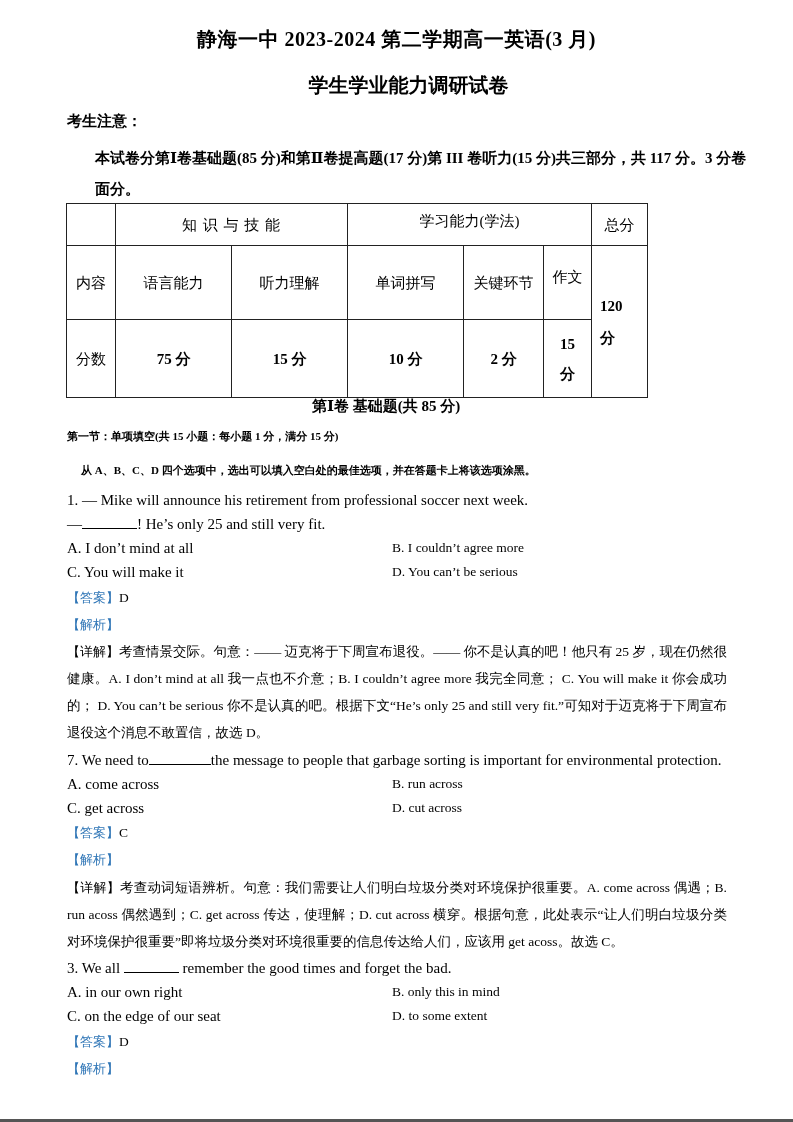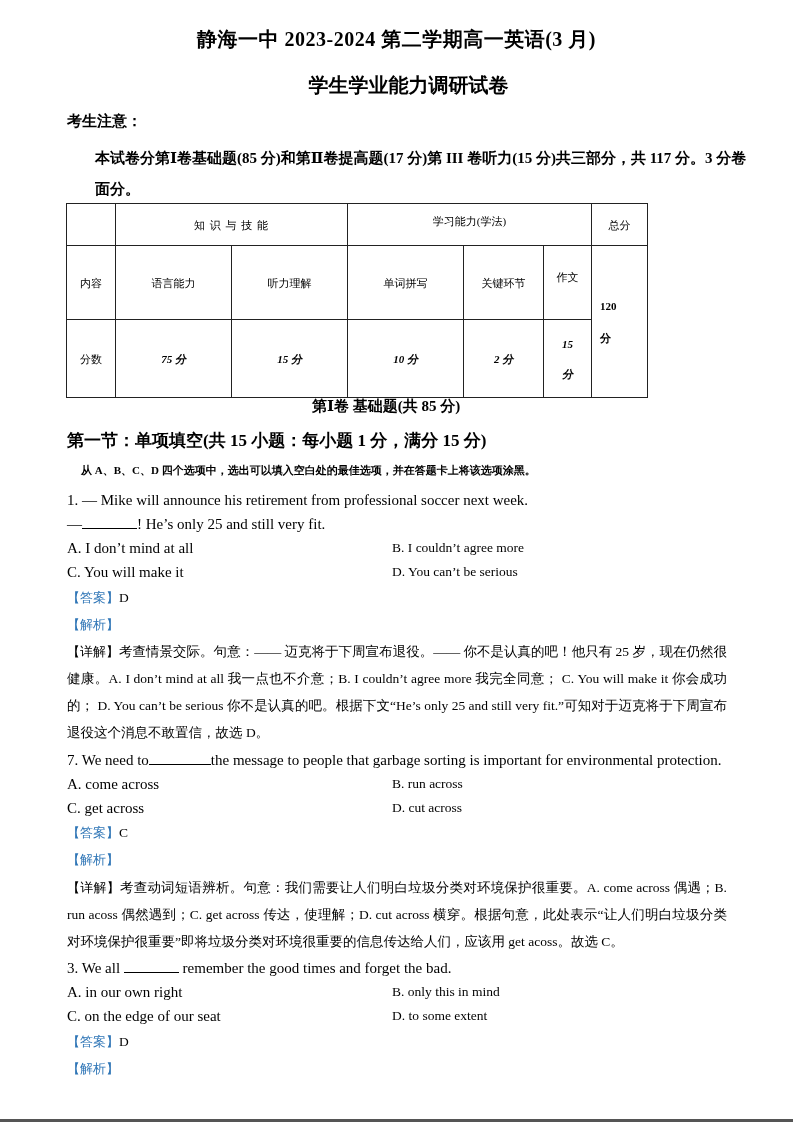--- a/index.html
+++ b/index.html
@@ -7,27 +7,27 @@
          font-family: "Liberation Serif", "DejaVu Serif", serif; color: #000; }
   .page { position: absolute; left: 0; top: 0; width: 793px; height: 986px; }
   .title1 { position: absolute; top: 26px; left: 0; width: 793px; text-align: center;
             font-size: 20px; font-weight: bold; letter-spacing: 0.5px; }
   .title2 { position: absolute; top: 72px; left: 12px; width: 793px; text-align: center;
             font-size: 20px; font-weight: bold; }
   .notice-head { position: absolute; top: 112px; left: 67px; font-size: 15px; font-weight: bold; }
   .notice-body { position: absolute; top: 143px; left: 67px; width: 660px; font-size: 15px;
                  font-weight: bold; line-height: 31px; margin-left: 28px; }
   table.score { position: absolute; top: 203px; left: 66px; border-collapse: collapse;
-                font-size: 11px; }
+                font-size: 15px; }
   table.score td { border: 1.3px solid #222; text-align: center; vertical-align: middle;
                    padding: 0; line-height: 30px; }
-  table.score .bold { font-weight: bold; font-style: italic; }
+  table.score .bold { font-weight: bold; }
   .total-cell { text-align: left !important; padding-left: 8px !important; font-weight: bold; }
   .vol1 { position: absolute; top: 397px; left: 312px; font-size: 15px; font-weight: bold; }
-  .sec1 { position: absolute; top: 429px; left: 67px; font-size: 17px; font-weight: bold; }
+  .sec1 { position: absolute; top: 429px; left: 67px; font-size: 11px; font-weight: bold; }
   .instr { position: absolute; top: 463px; left: 81px; font-size: 11px; font-weight: bold; }
   .q { position: absolute; left: 67px; font-size: 15px; white-space: nowrap; }
   .opt-b { position: absolute; left: 392px; font-size: 13.5px; white-space: nowrap; }
   .label { color: #2e75b6; font-family: "DejaVu Sans", sans-serif; font-size: 13px; }
   .ans { position: absolute; left: 67px; font-size: 13.5px; }
   .detail { position: absolute; left: 67px; width: 660px; font-size: 13.5px; line-height: 27px;
             text-align: justify; }
   .detail .label { color: #000; }
   .blank { display: inline-block; border-bottom: 1px solid #000; height: 12px; vertical-align: baseline; }
   .bottom-line { position: absolute; left: 0; top: 1119px; width: 793px; height: 3px; background: #555; }

